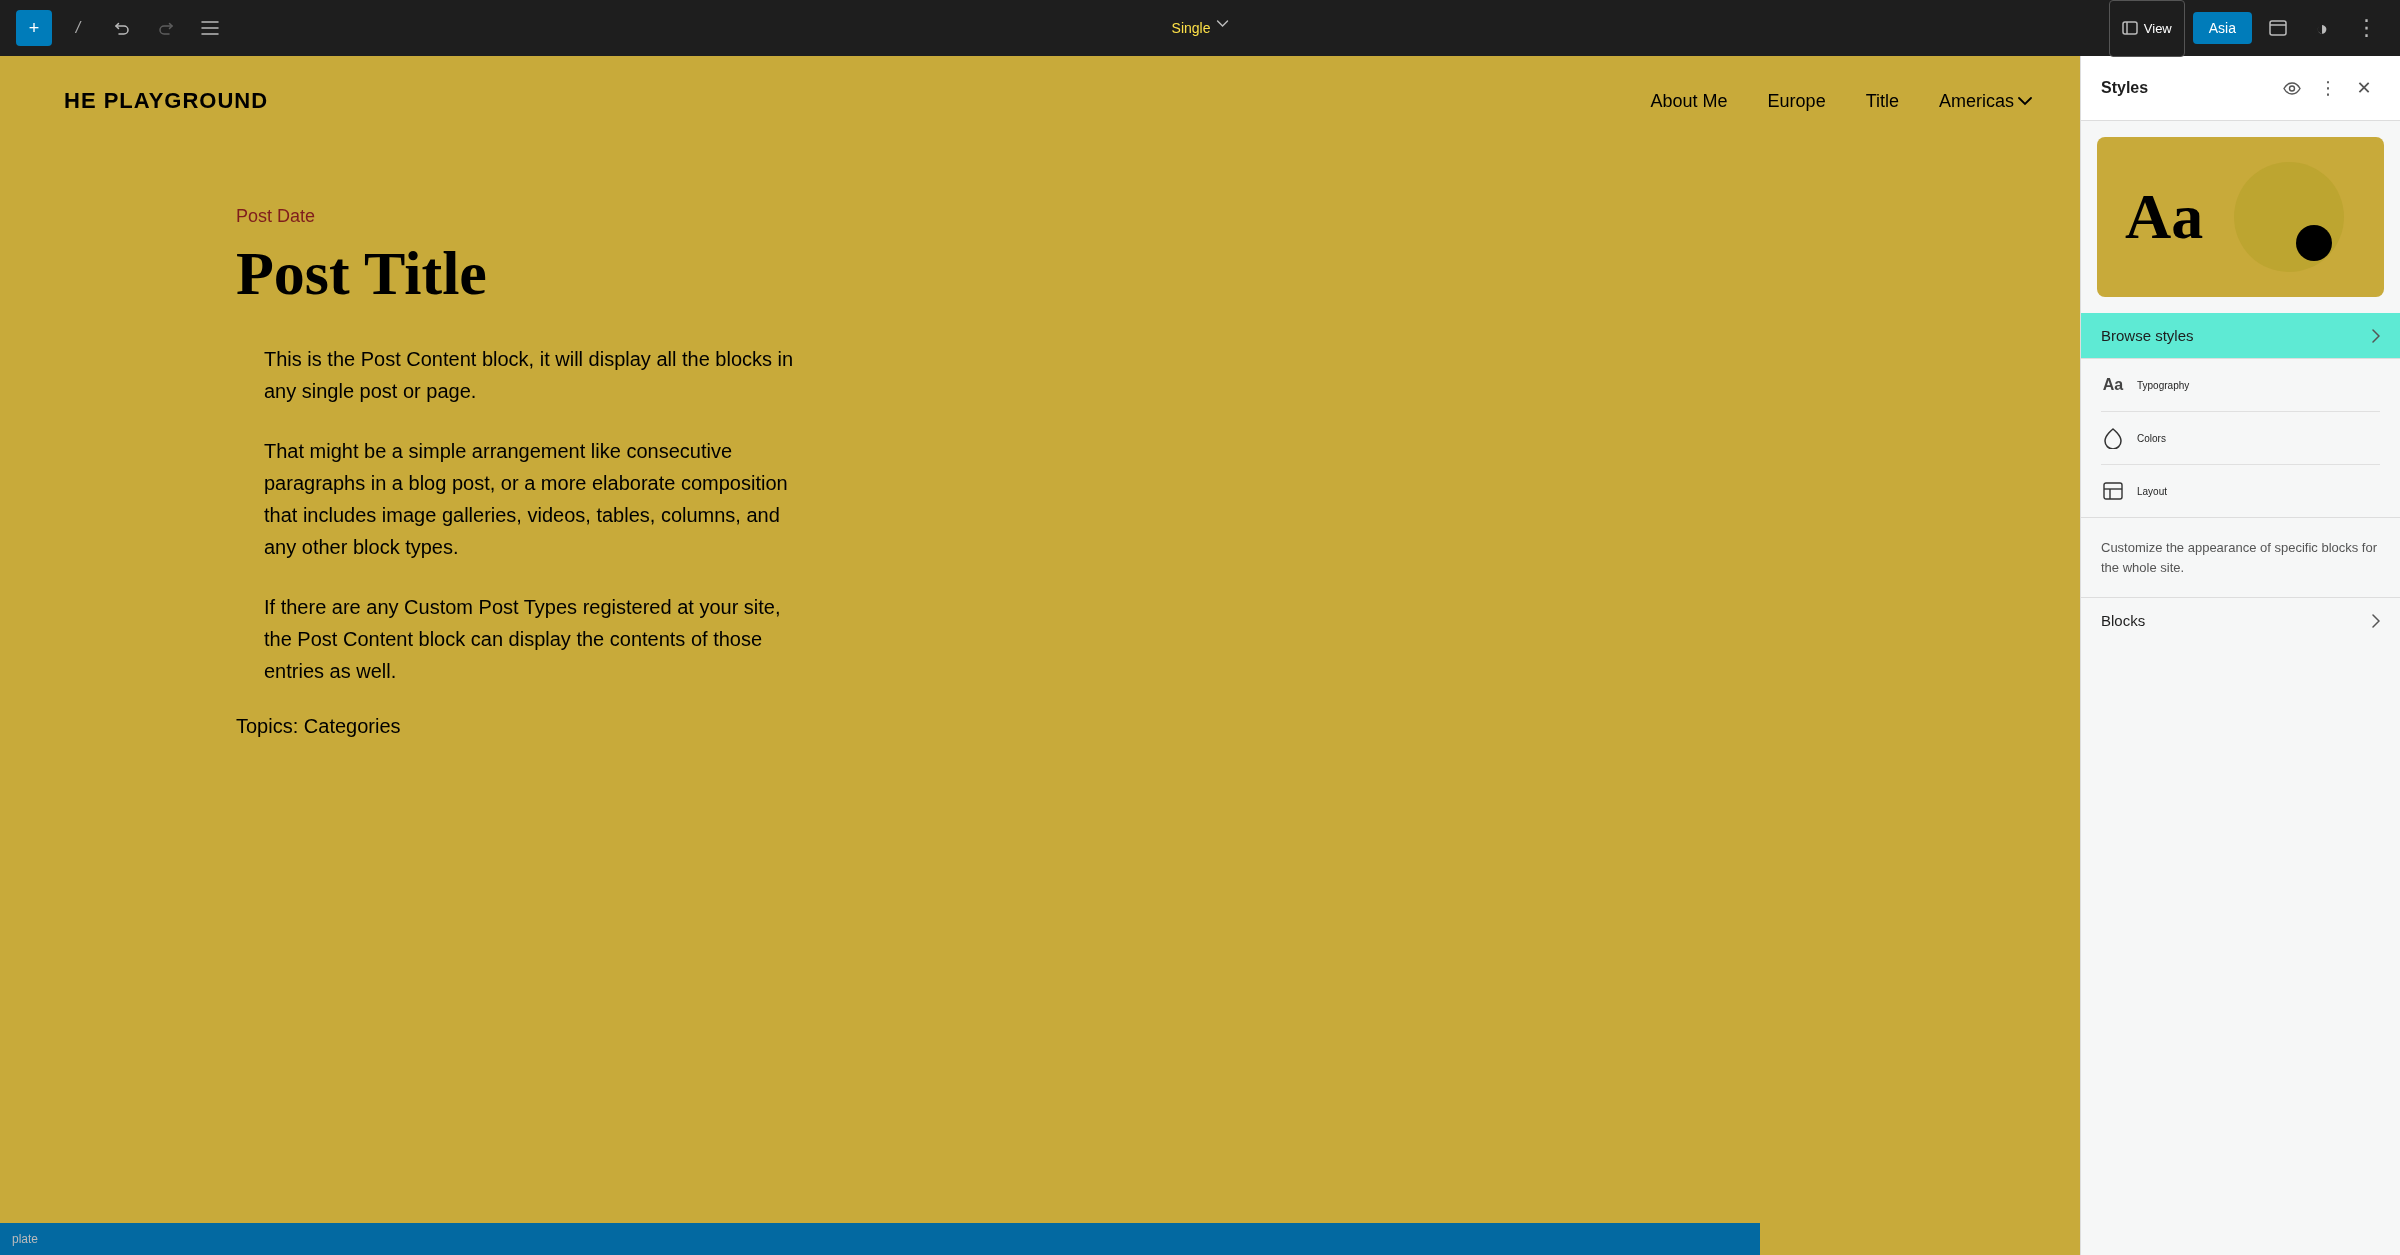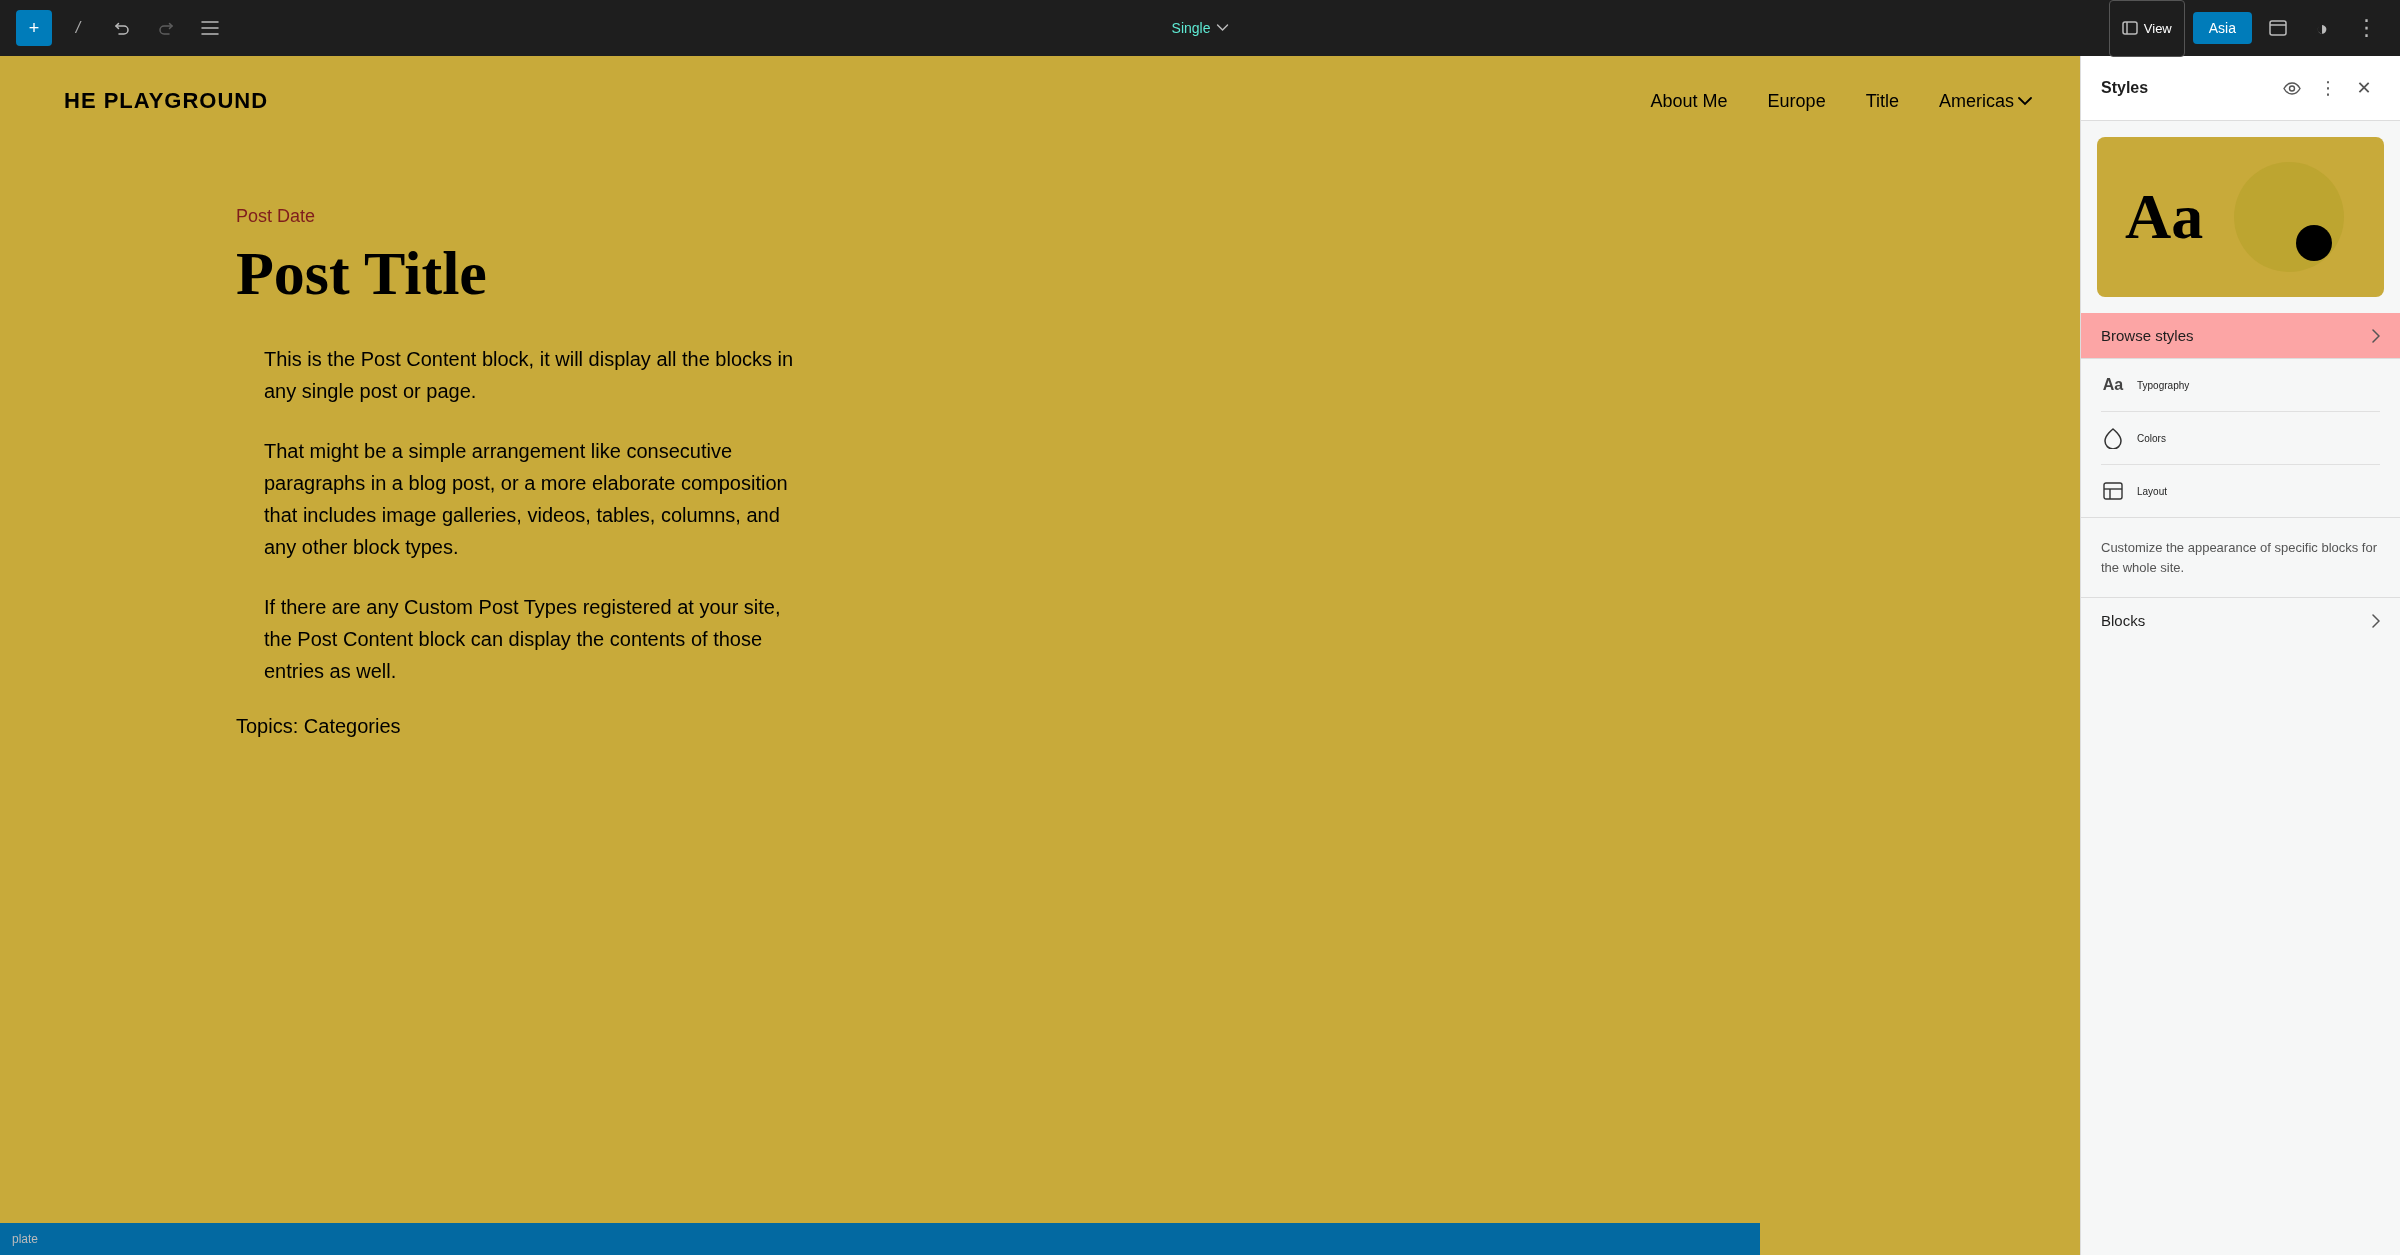--- a/index.html
+++ b/index.html
@@ -28,23 +28,23 @@
     }
     .toolbar-btn.add-btn {
       background: #007cba;
       border-radius: 4px;
     }
     .toolbar-center {
       position: absolute;
       left: 50%;
       transform: translateX(-50%);
       display: flex;
-      align-items: center;
+      align-items: flex-start;
       gap: 6px;
-      color: #5eead4;
+      color: #fde047;
       font-size: 14px;
     }
     .toolbar-right {
       margin-left: auto;
       display: flex;
       align-items: center;
       gap: 8px;
     }
     .save-btn {
       background: #007cba;
@@ -266,21 +266,21 @@
     }
 
     
     .browse-row {
       display: flex;
       align-items: center;
       justify-content: space-between;
       padding: 14px 20px;
       border-bottom: 1px solid #ddd;
       cursor: pointer;
-      background: #fca5a5;
+      background: #5eead4;
     }
     .browse-label {
       font-size: 15px;
       color: #1e1e1e;
     }
 
     
     .customize-text {
       padding: 20px;
       font-size: 13px;

